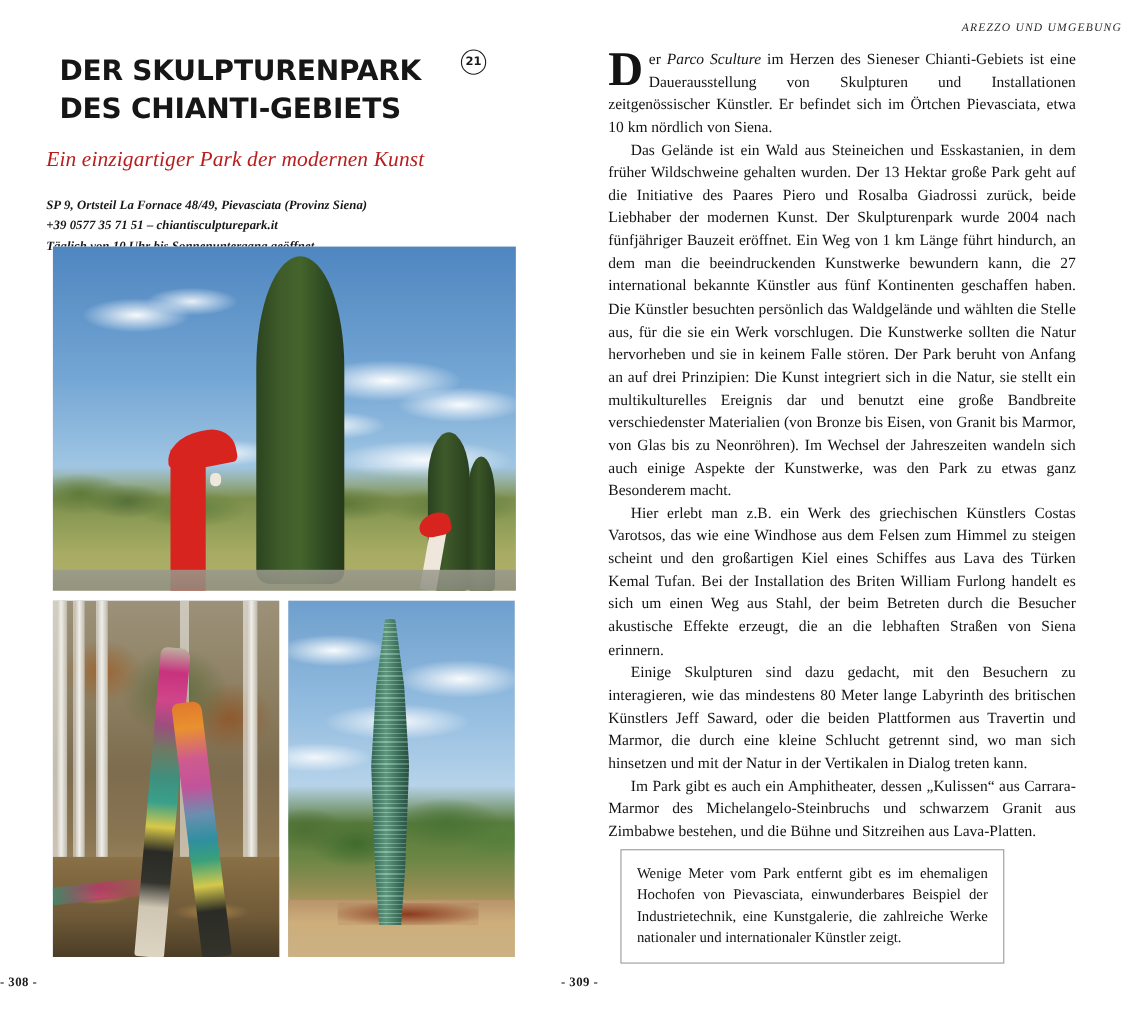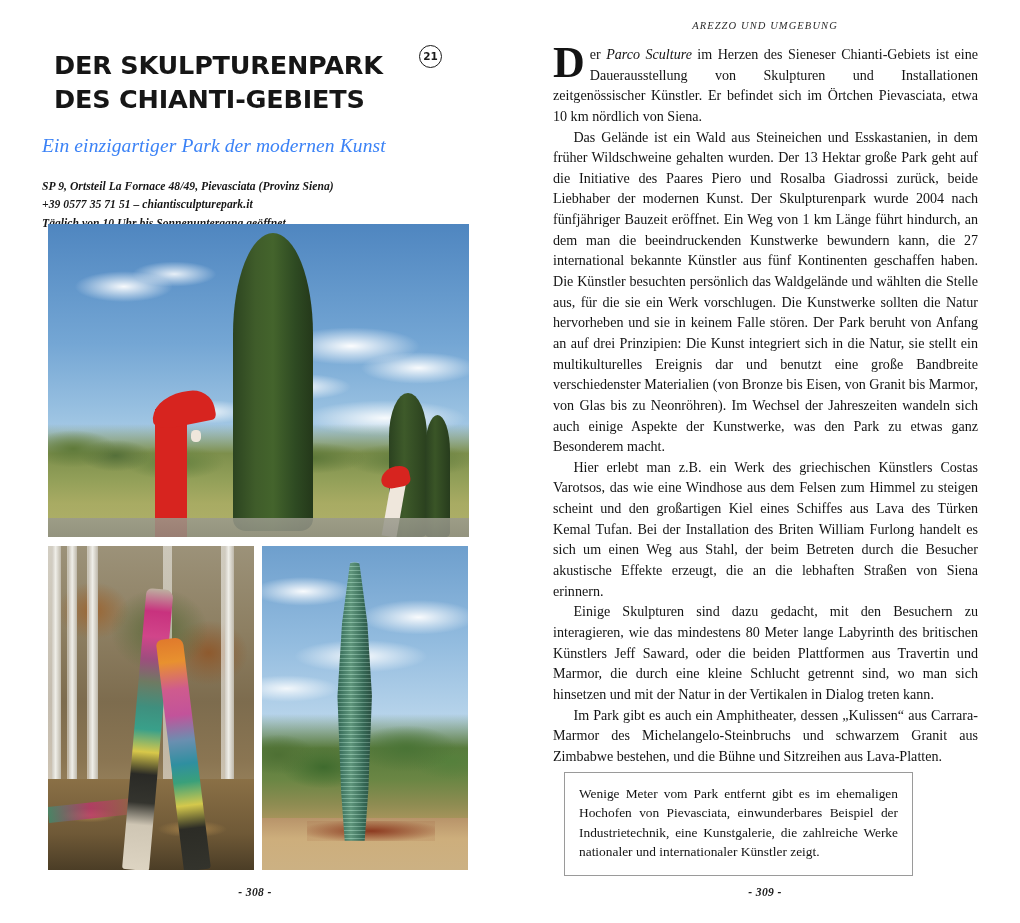--- a/index.html
+++ b/index.html
@@ -69,21 +69,21 @@
     font-size: 10.5px;
     line-height: 1;
     color: #1a1a1a;
   }
 
   .subhead {
     font-family: "Liberation Serif", serif;
     font-style: italic;
     font-size: 19.5px;
     line-height: 1.2;
-    color: #3b82f6;
+    color: #b91c1c;
     margin: 18px 0 0 0;
     letter-spacing: 0.1px;
   }
 
   .contact {
     margin-top: 20px;
     font-family: "Liberation Serif", serif;
     font-style: italic;
     font-weight: bold;
     font-size: 11.6px;
@@ -333,21 +333,21 @@
     background: repeating-linear-gradient(180deg,
       rgba(255,255,255,0.18) 0px, rgba(255,255,255,0.18) 1px,
       rgba(0,0,0,0.14) 1px, rgba(0,0,0,0.14) 4px);
   }
 
   
   .running-head {
     position: absolute;
     left: 0; right: 0;
     top: 20px;
-    text-align: center;
+    text-align: right;
     font-family: "Liberation Serif", serif;
     font-style: italic;
     font-size: 10.5px;
     letter-spacing: 1.1px;
     color: #2a2a2a;
   }
 
   .right-col {
     position: absolute;
     left: 43px;
@@ -393,23 +393,22 @@
     font-size: 13.4px;
     line-height: 1.45;
     text-align: justify;
     color: #131313;
   }
 
   .folio {
     position: absolute;
     bottom: 24px;
     left: 0; right: 0;
-    text-align: center;
-    font-family: "Liberation Serif", serif;
-    font-style: italic;
+    text-align: left;
+    font-family: "Liberation Serif", serif;
     font-weight: bold;
     font-size: 11.6px;
     color: #1b1b1b;
     letter-spacing: 0.4px;
   }
 </style>
 </head>
 <body>
 
 <div class="spread">

